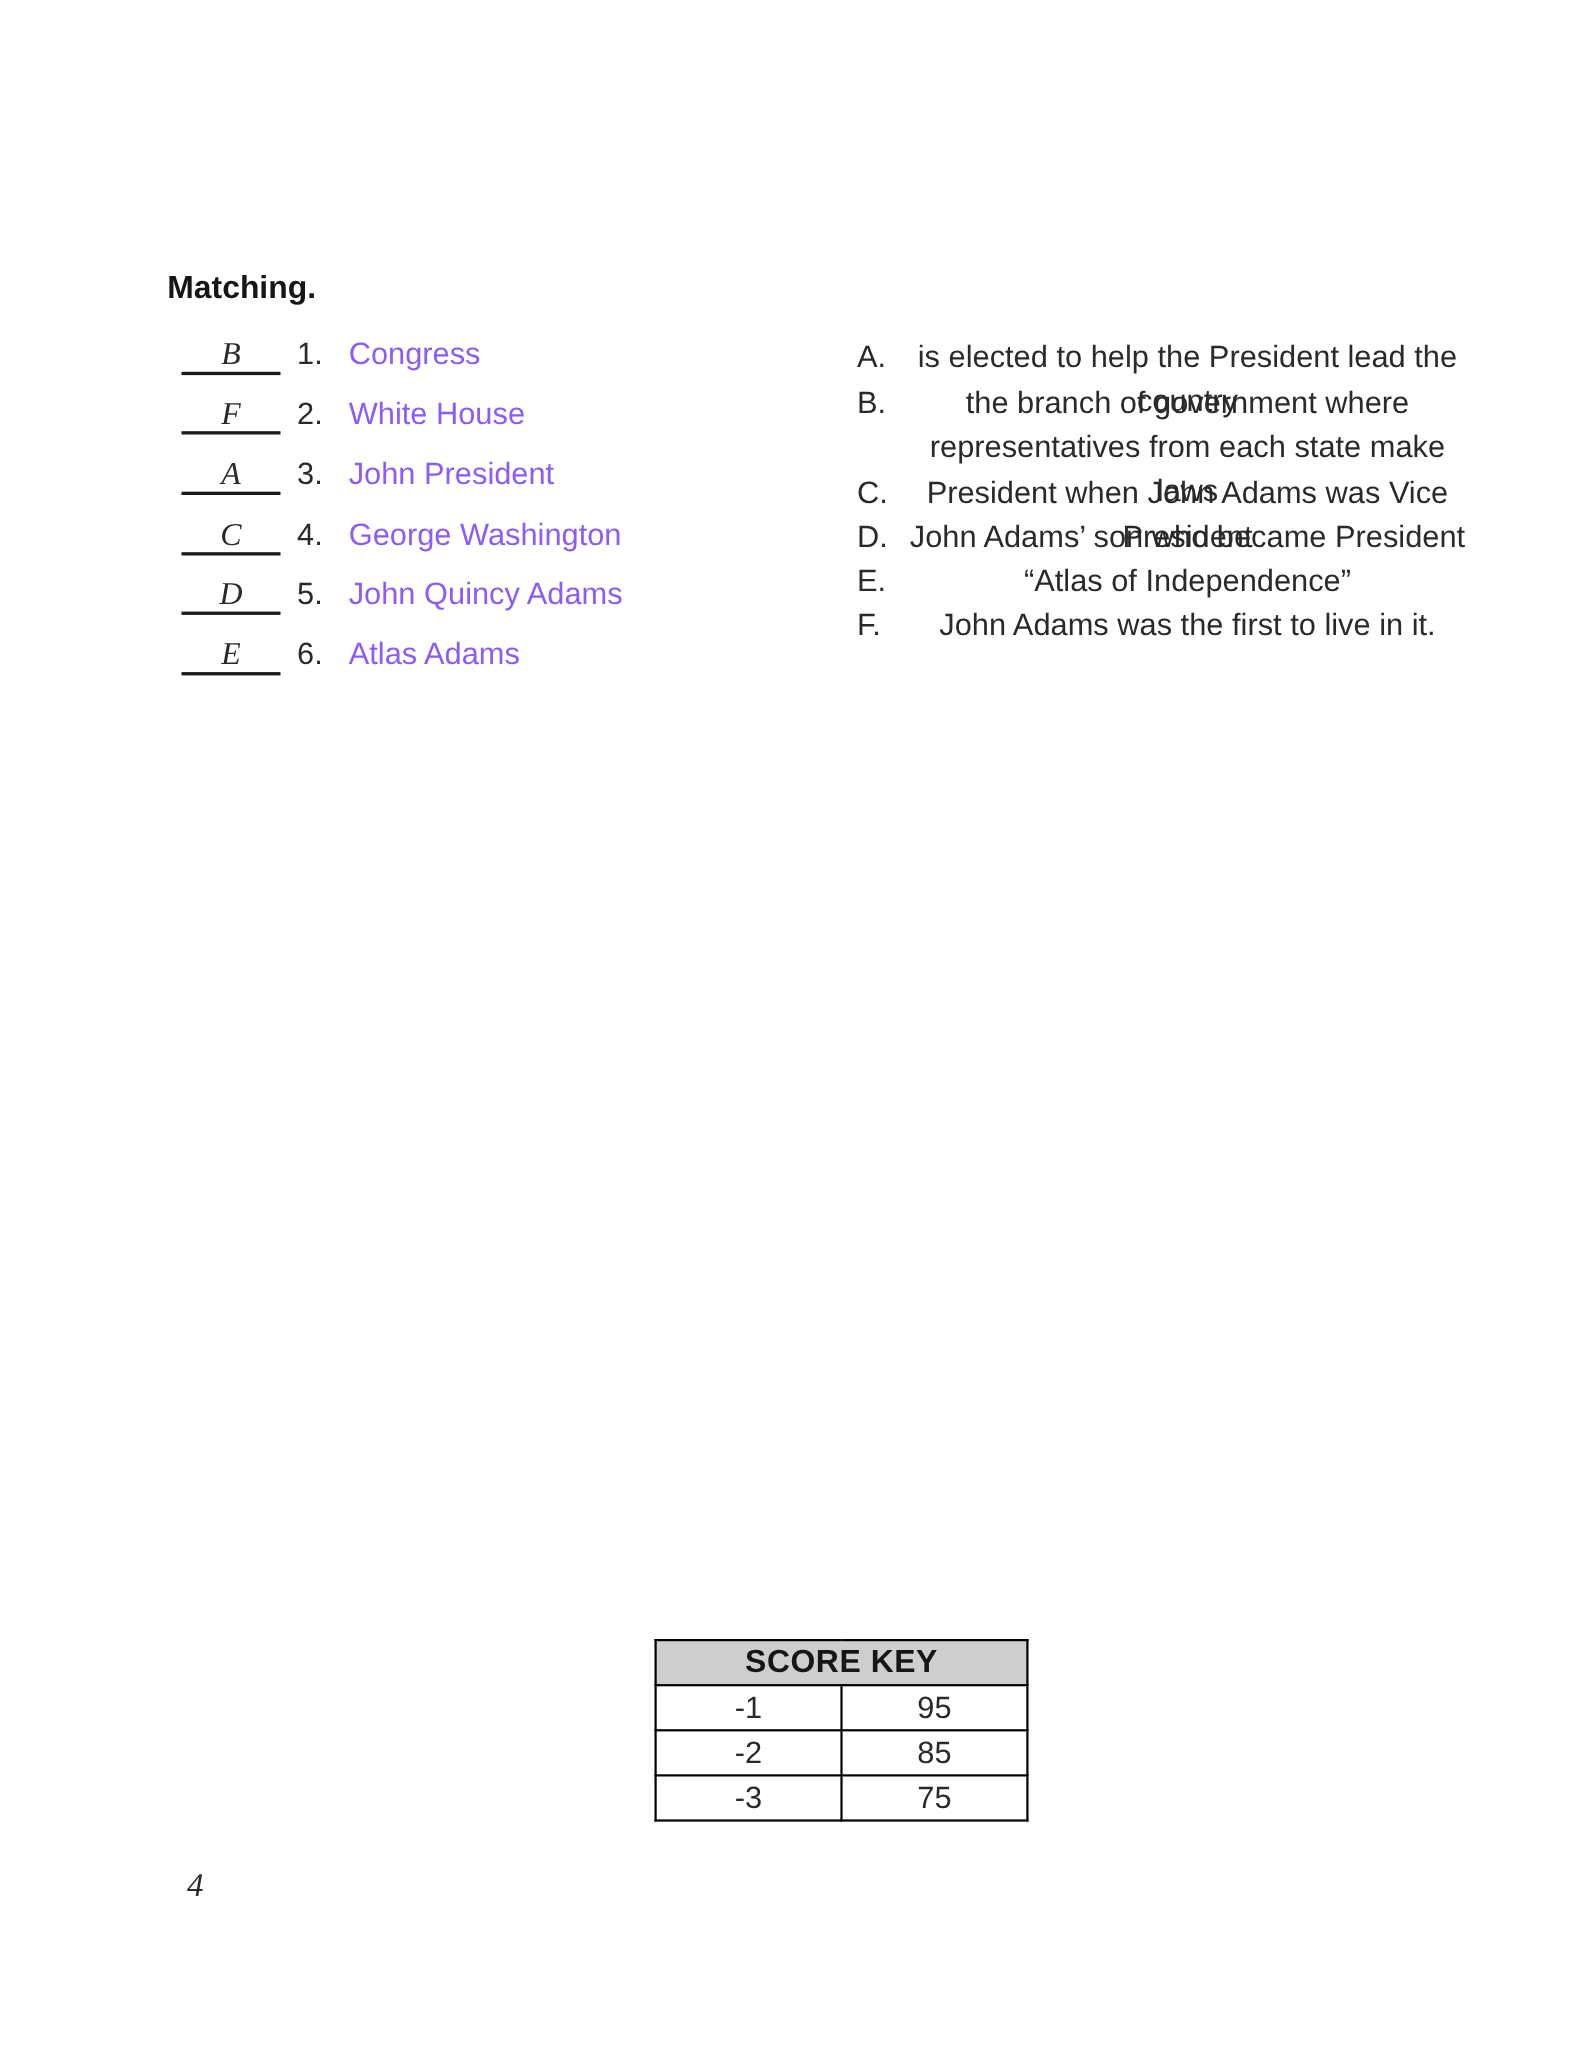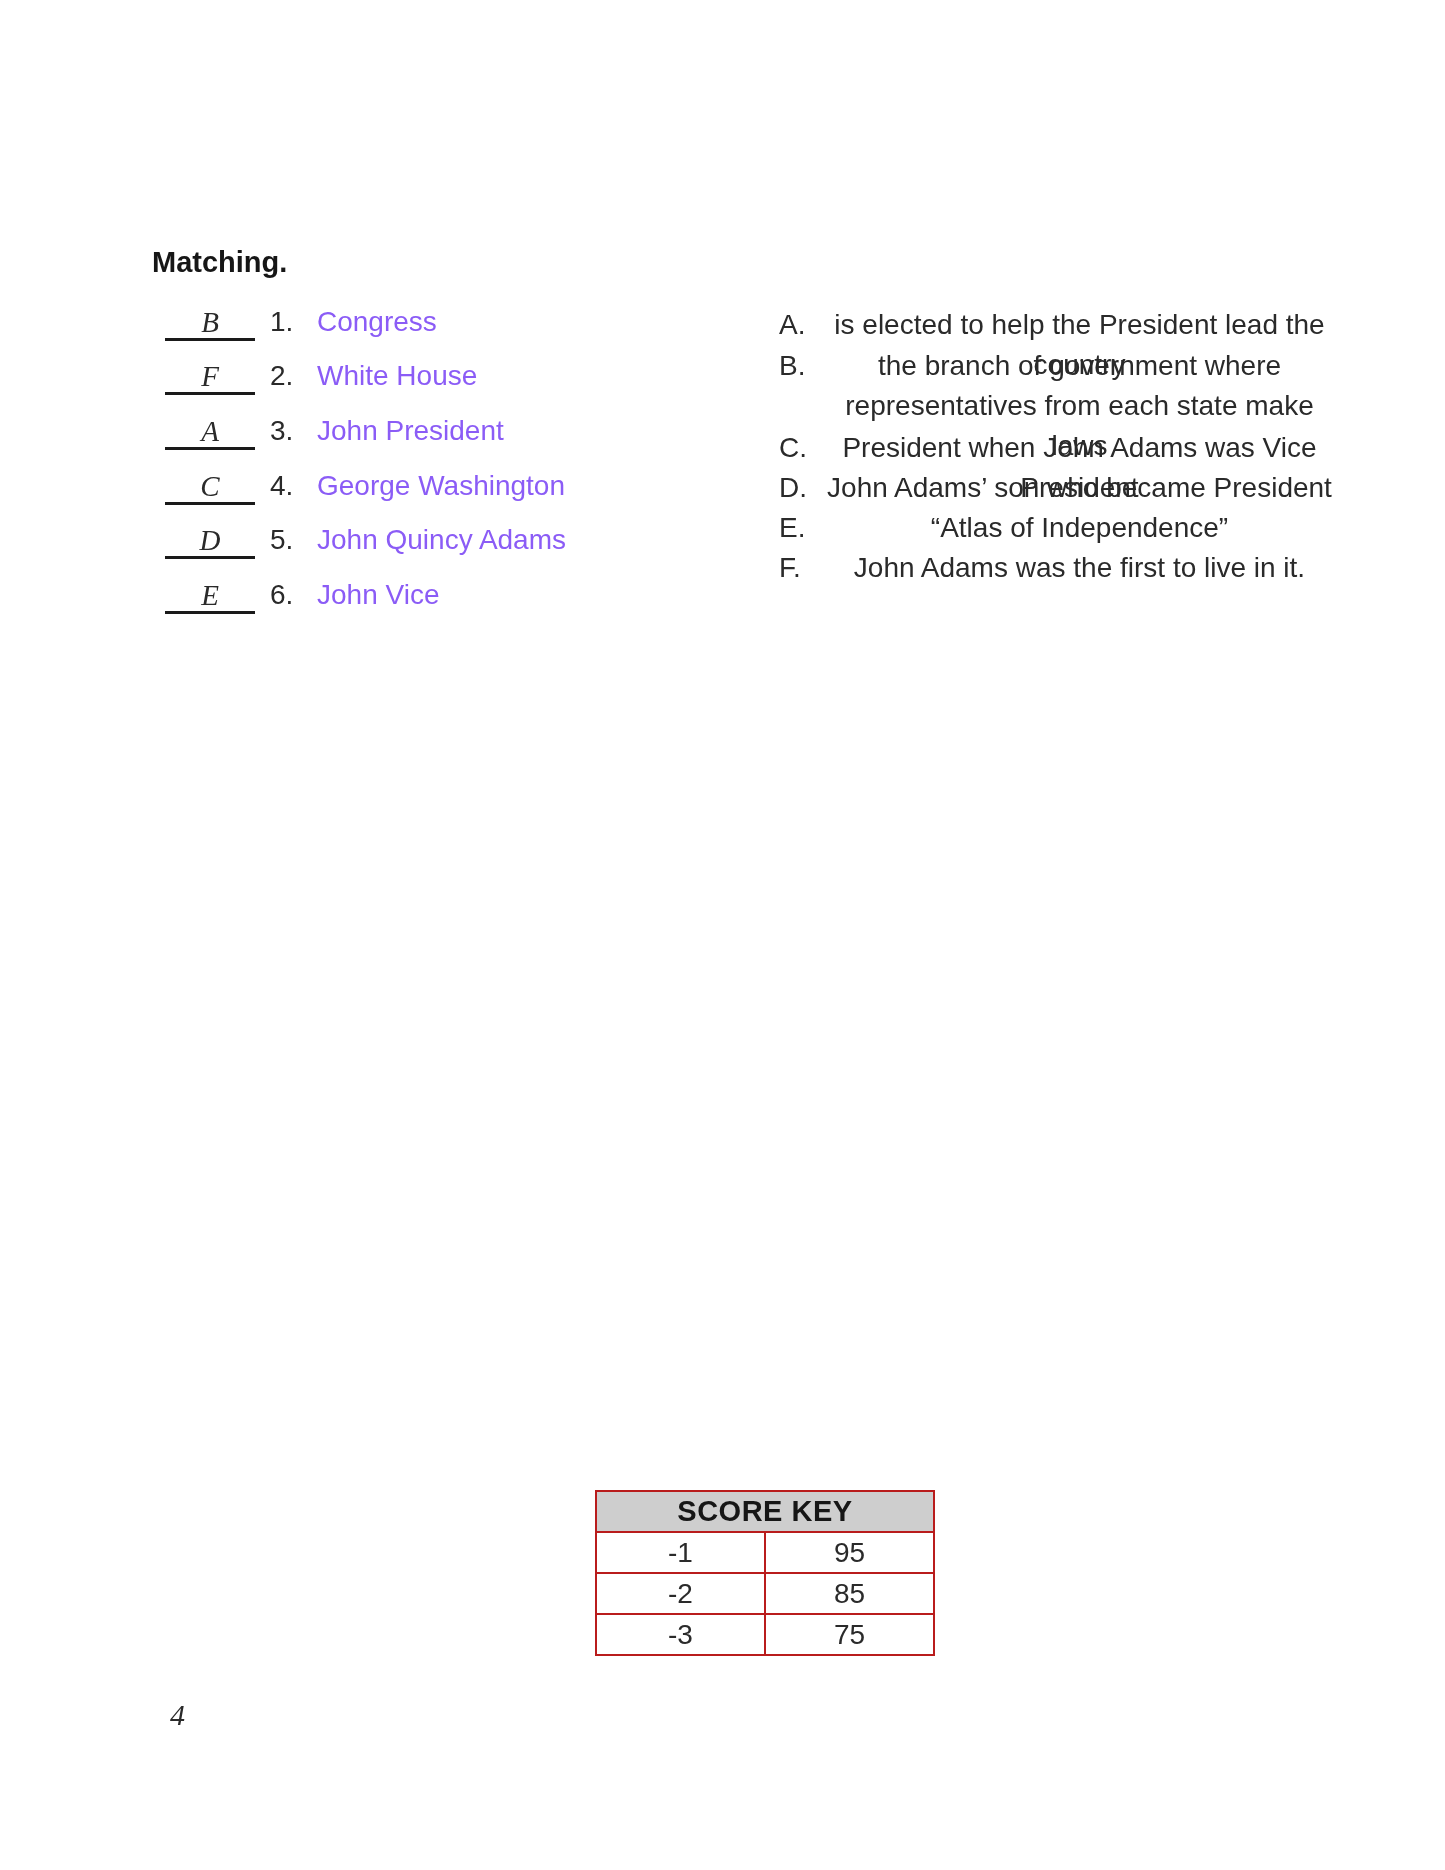--- a/index.html
+++ b/index.html
@@ -94,21 +94,21 @@
     position: absolute;
     left: 595px;
     top: 1490px;
     width: 340px;
     border-collapse: collapse;
     table-layout: fixed;
     font-size: 28px;
     color: #2a2a2a;
   }
   .score-table th, .score-table td {
-    border: 2px solid #b91c1c;
+    border: 2px solid #000000;
     text-align: center;
     padding: 0;
     height: 39px;
     margin-top: 15px;
   }
   .score-table th {
     background: #cecece;
     font-weight: bold;
     font-size: 29px;
     color: #161616;
@@ -154,21 +154,21 @@
       <span class="m-term">George Washington</span>
     </div>
     <div class="m-row" style="top:524px">
       <span class="blank"><span class="ans">D</span></span>
       <span class="m-num">5.</span>
       <span class="m-term">John Quincy Adams</span>
     </div>
     <div class="m-row" style="top:579px">
       <span class="blank"><span class="ans">E</span></span>
       <span class="m-num">6.</span>
-      <span class="m-term">John Vice</span>
+      <span class="m-term">Atlas Adams</span>
     </div>
   </div>
 
   <div>
     <div class="d-row" style="top:305px">
       <span class="d-letter">A.</span>
       <span class="d-text">is elected to help the President lead the country</span>
     </div>
     <div class="d-row" style="top:346px">
       <span class="d-letter">B.</span>

